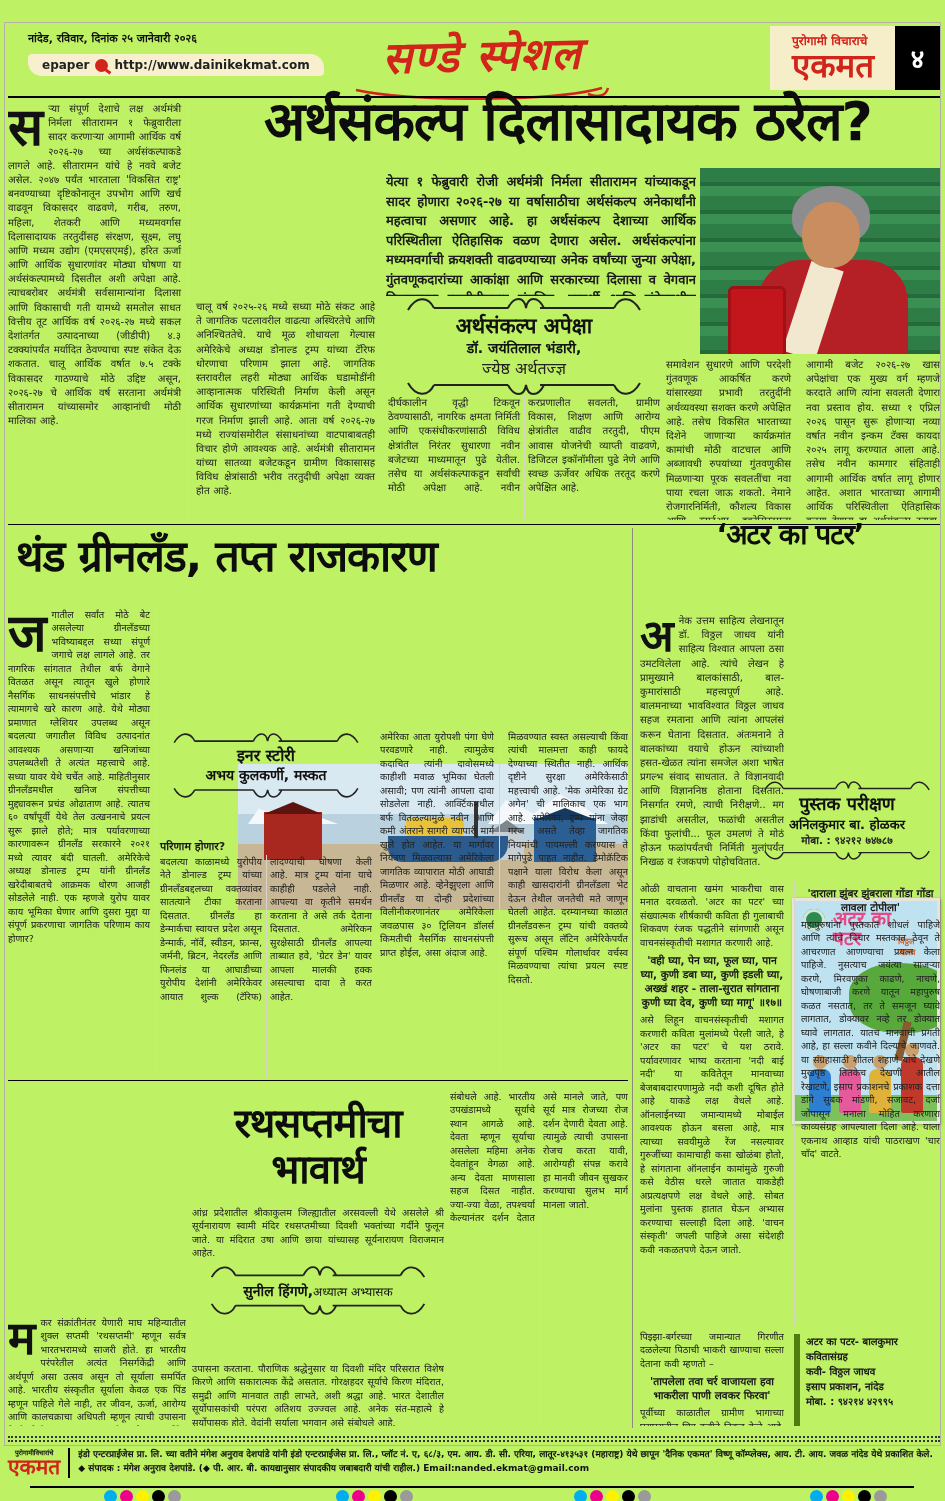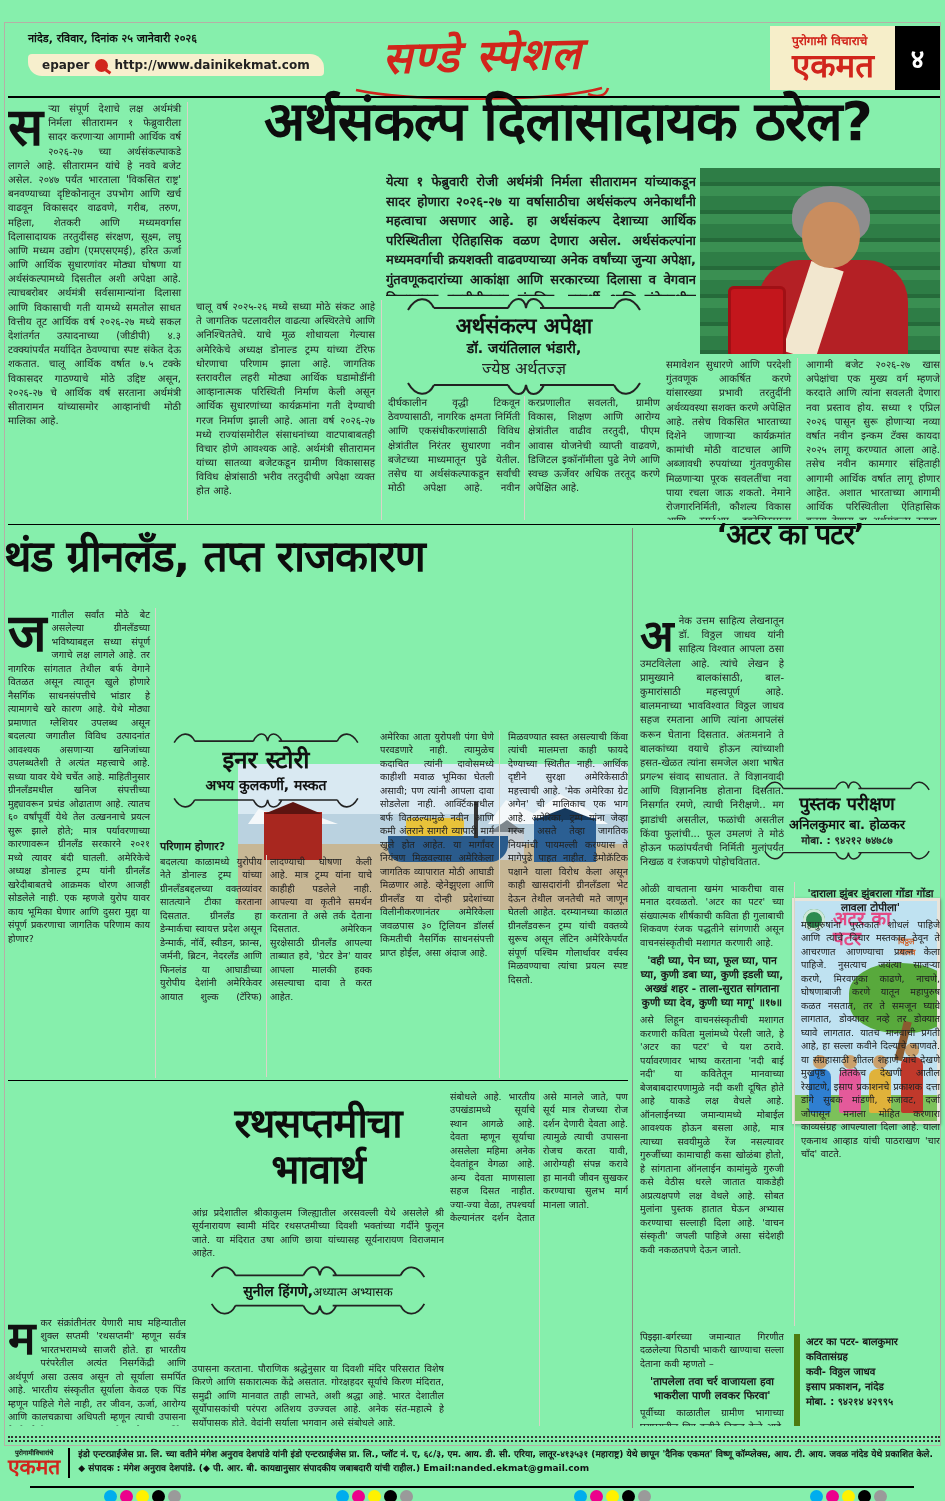--- a/index.html
+++ b/index.html
@@ -1,18 +1,18 @@
 <!DOCTYPE html>
 <html><head>
 <meta charset="utf-8">
 <style>
   * { margin:0; padding:0; box-sizing:border-box; }
   html,body { background:#ffffff; }
   body { font-family:"DejaVu Sans","Liberation Sans",sans-serif; color:#1a1a1a; }
-  .page { position:relative; width:945px; height:1501px; background:#86efac; overflow:hidden; }
+  .page { position:relative; width:945px; height:1501px; background:#bef264; overflow:hidden; }
   .frame { position:absolute; left:4px; top:22px; width:937px; height:1424px; border:1px solid #b5b0a6; pointer-events:none; }
 
   .abs { position:absolute; }
   .body-text { font-size:10px; line-height:1.42; text-align:justify; overflow:hidden; color:#222; word-spacing:0.5px; }
   .body-text.sm { font-size:9.5px; }
   .cols2 { column-count:2; column-gap:8px; column-rule:1px solid #d9d4c8; }
   .dropcap { float:left; font-size:52px; line-height:0.85; font-weight:bold; padding:3px 5px 0 0; color:#111; }
 
   .dateline { font-size:11px; font-weight:bold; color:#111; }
   .epaper-pill { display:flex; align-items:center; gap:6px; background:#f7efcd; border-radius:4px 14px 4px 14px; padding:4px 14px; font-size:12px; font-weight:bold; color:#222; }
@@ -23,21 +23,21 @@
   .brand-left { padding:6px 10px 0 12px; flex:1; }
   .brand-tagline { color:#d1251c; font-size:12px; font-weight:bold; }
   .brand-name { color:#d1251c; font-size:33px; font-weight:900; line-height:1; }
   .pageno-box { width:45px; background:#000; color:#fff; display:flex; align-items:center; justify-content:center; font-size:26px; font-weight:bold; }
   .header-rule { background:#000; height:2px; }
 
   .headline { font-weight:900; color:#0d0d0d; text-align:center; line-height:1.05; letter-spacing:-1px; }
   .lede { font-size:13px; font-weight:bold; line-height:1.5; text-align:justify; overflow:hidden; }
 
   .orn-box { text-align:center; overflow:hidden; }
-  .orn-title { font-size:24px; font-weight:900; color:#111; line-height:1.15; }
+  .orn-title { font-size:16px; font-weight:900; color:#111; line-height:1.15; }
   .orn-title.lg { font-size:21px; }
   .orn-author { font-size:14px; font-weight:bold; color:#111; }
   .orn-role { font-size:16px; color:#222; }
   .orn-mob { font-size:10.5px; font-weight:bold; color:#222; }
   .flourish { display:block; margin:0 auto; }
 
   .divider { background:#000; }
   .vrule { background:#8f8a80; }
 
   
@@ -137,21 +137,21 @@
       </svg>
   </div>
 
   <div class="abs body-text" style="left:196px;top:300px;width:186px;height:220px;border-right:1px solid #d9d4c8;padding-right:6px;">चालू वर्ष २०२५-२६ मध्ये सध्या मोठे संकट आहे ते जागतिक पटलावरील वाढत्या अस्थिरतेचे आणि अनिश्चिततेचे. याचे मूळ शोधायला गेल्यास अमेरिकेचे अध्यक्ष डोनाल्ड ट्रम्प यांच्या टॅरिफ धोरणाचा परिणाम झाला आहे. जागतिक स्तरावरील लहरी मोठ्या आर्थिक घडामोडींनी आव्हानात्मक परिस्थिती निर्माण केली असून आर्थिक सुधारणांच्या कार्यक्रमांना गती देण्याची गरज निर्माण झाली आहे. आता वर्ष २०२६-२७ मध्ये राज्यांसमोरील संसाधनांच्या वाटपाबाबतही विचार होणे आवश्यक आहे. अर्थमंत्री सीतारामन यांच्या सातव्या बजेटकडून ग्रामीण विकासासह विविध क्षेत्रांसाठी भरीव तरतुदीची अपेक्षा व्यक्त होत आहे.</div>
   <div class="abs body-text cols2" style="left:388px;top:396px;width:272px;height:124px;">दीर्घकालीन वृद्धी टिकवून ठेवण्यासाठी, नागरिक क्षमता निर्मिती आणि एकसंधीकरणांसाठी विविध क्षेत्रांतील निरंतर सुधारणा नवीन बजेटच्या माध्यमातून पुढे येतील. तसेच या अर्थसंकल्पाकडून सर्वांची मोठी अपेक्षा आहे. नवीन करप्रणालीत सवलती, ग्रामीण विकास, शिक्षण आणि आरोग्य क्षेत्रांतील वाढीव तरतुदी, पीएम आवास योजनेची व्याप्ती वाढवणे, डिजिटल इकॉनॉमीला पुढे नेणे आणि स्वच्छ ऊर्जेवर अधिक तरतूद करणे अपेक्षित आहे.</div>
   <div class="abs body-text" style="left:666px;top:358px;width:132px;height:162px;border-right:1px solid #d9d4c8;padding-right:6px;">समावेशन सुधारणे आणि परदेशी गुंतवणूक आकर्षित करणे यांसारख्या प्रभावी तरतुदींनी अर्थव्यवस्था सशक्त करणे अपेक्षित आहे. तसेच विकसित भारताच्या दिशेने जाणाऱ्या कार्यक्रमांत कामांची मोठी वाटचाल आणि अब्जावधी रुपयांच्या गुंतवणुकीस मिळणाऱ्या पूरक सवलतींचा नवा पाया रचला जाऊ शकतो. नेमाने रोजगारनिर्मिती, कौशल्य विकास आणि स्टार्टअप इकोसिस्टमला चालना देणाऱ्या घोषणांकडेही साऱ्यांचे लक्ष असणार आहे. मात्र, विकसित भारताच्या योजनांसाठी डिजिटल अर्थव्यवस्थेची प्रोत्साहनात्मक पावले उचलावी लागतील.</div>
   <div class="abs body-text" style="left:806px;top:358px;width:134px;height:162px;">आगामी बजेट २०२६-२७ खास अपेक्षांचा एक मुख्य वर्ग म्हणजे करदाते आणि त्यांना सवलती देणारा नवा प्रस्ताव होय. सध्या १ एप्रिल २०२६ पासून सुरू होणाऱ्या नव्या वर्षात नवीन इन्कम टॅक्स कायदा २०२५ लागू करण्यात आला आहे. तसेच नवीन कामगार संहिताही आगामी आर्थिक वर्षात लागू होणार आहेत. अशात भारताच्या आगामी आर्थिक परिस्थितीला ऐतिहासिक वळण देणारा हा अर्थसंकल्प ठरावा, अशीच सर्वांची अपेक्षा आहे.</div>
 
   <div class="abs divider" style="left:8px;top:524px;width:932px;height:1px;"></div>
 
-  <div class="abs headline" style="left:4px;top:534px;width:448px;font-size:43px;text-align:left;">थंड ग्रीनलँड, तप्त राजकारण</div>
+  <div class="abs headline" style="left:16px;top:534px;width:448px;font-size:43px;text-align:left;">थंड ग्रीनलँड, तप्त राजकारण</div>
 
   <div class="abs photo-gl" style="left:238px;top:578px;width:390px;height:146px;">
     <div class="gl-berg" style="left:10px;top:38px;width:90px;height:22px;clip-path:polygon(0 100%,12% 30%,30% 60%,48% 0,70% 55%,100% 100%);"></div>
     <div class="gl-berg" style="right:20px;top:30px;width:120px;height:30px;clip-path:polygon(0 100%,15% 20%,38% 65%,60% 0,82% 50%,100% 100%);"></div>
     <div class="gl-house" style="left:26px;top:48px;width:58px;height:48px;background:#a8271f;">
         <div class="gl-roof" style="background:#5d1410;"></div>
       </div>
     <div class="gl-house" style="left:296px;top:54px;width:62px;height:44px;background:#2b5f93;">
         <div class="gl-roof" style="background:#163a5e;"></div>
       </div>

